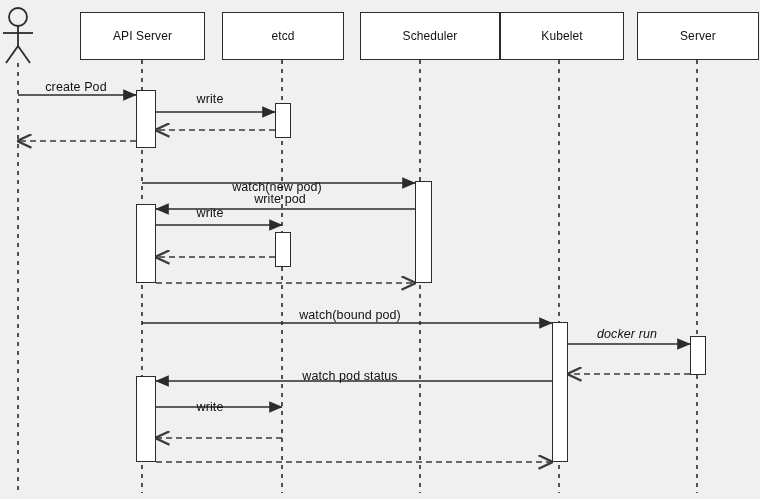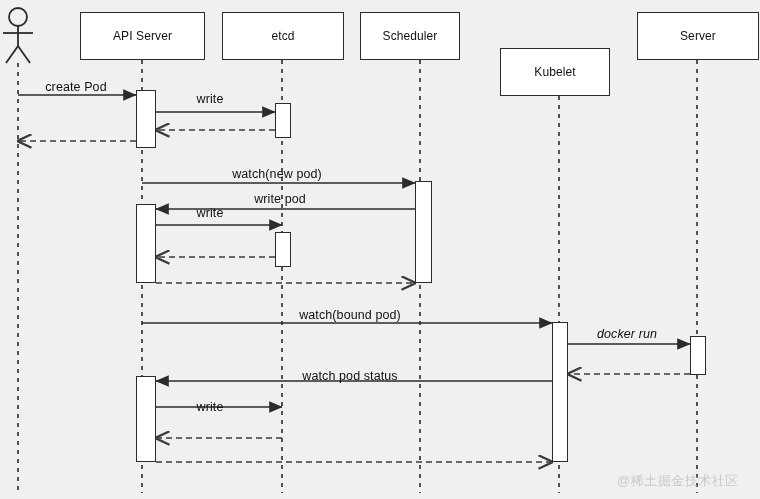--- a/index.html
+++ b/index.html
@@ -107,47 +107,46 @@
       </g>
   </svg>
 
   <div id="participant-boxes">
       <div class="lifeline-box" style="left: 80px; top: 12px; width: 125px; height: 48px;">
         <span>API Server</span>
       </div>
       <div class="lifeline-box" style="left: 222px; top: 12px; width: 122px; height: 48px;">
         <span>etcd</span>
       </div>
-      <div class="lifeline-box" style="left: 360px; top: 12px; width: 100px; height: 48px;">
+      <div class="lifeline-box" style="left: 360px; top: 12px; width: 140px; height: 48px;">
         <span>Scheduler</span>
       </div>
-      <div class="lifeline-box" style="left: 500px; top: 12px; width: 110px; height: 48px; margin-top: 36px;">
+      <div class="lifeline-box" style="left: 500px; top: 12px; width: 124px; height: 48px;">
         <span>Kubelet</span>
       </div>
       <div class="lifeline-box" style="left: 637px; top: 12px; width: 122px; height: 48px;">
         <span>Server</span>
       </div>
     </div>
   <div id="activation-bars">
       <div class="activation" style="left: 136px; top: 90px; width: 20px; height: 58px;"></div>
       <div class="activation" style="left: 275px; top: 103px; width: 16px; height: 35px;"></div>
       <div class="activation" style="left: 415px; top: 181px; width: 17px; height: 102px;"></div>
       <div class="activation" style="left: 136px; top: 204px; width: 20px; height: 79px;"></div>
       <div class="activation" style="left: 275px; top: 232px; width: 16px; height: 35px;"></div>
       <div class="activation" style="left: 552px; top: 322px; width: 16px; height: 140px;"></div>
       <div class="activation" style="left: 690px; top: 336px; width: 16px; height: 39px;"></div>
       <div class="activation" style="left: 136px; top: 376px; width: 20px; height: 86px;"></div>
     </div>
   <div id="message-labels">
       <div class="msg-label" style="left: 76px; top: 80px; text-align: center;">create Pod</div>
       <div class="msg-label" style="left: 210px; top: 92px;">write</div>
-      <div class="msg-label" style="left: 277px; top: 167px;">watch(new pod)</div>
+      <div class="msg-label" style="left: 277px; top: 180px;">watch(new pod)</div>
       <div class="msg-label" style="left: 280px; top: 192px;">write pod</div>
       <div class="msg-label" style="left: 210px; top: 206px;">write</div>
       <div class="msg-label" style="left: 350px; top: 308px;">watch(bound pod)</div>
       <div class="msg-label" style="left: 627px; top: 327px; font-style: italic;">docker run</div>
       <div class="msg-label" style="left: 350px; top: 369px;">watch pod status</div>
       <div class="msg-label" style="left: 210px; top: 400px;">write</div>
     </div>
 
-  <div class="watermark" style="left: 617px; top: 472px;">@稀土掘金技术社区</div>
 
 </div>
 
 </body></html>

